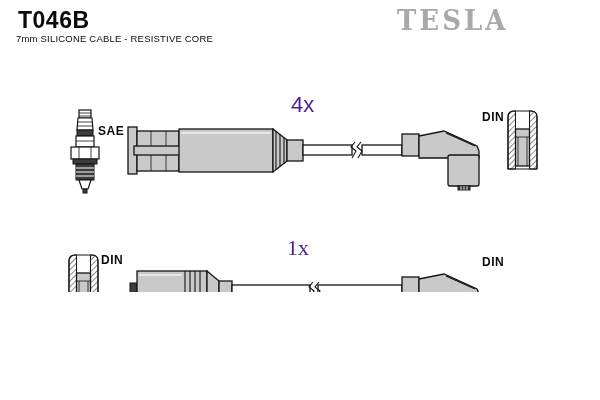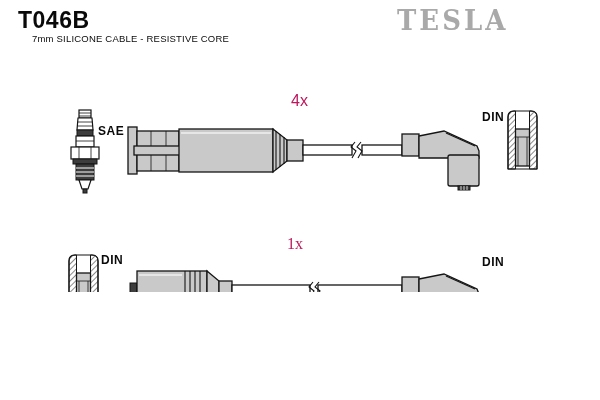--- a/index.html
+++ b/index.html
@@ -1,25 +1,25 @@
 <!DOCTYPE html>
 <html style="--connector-fill: #c9c9c9; --outline: #151515; --logo-gray: #a9a9a9;"><head>
 <meta charset="utf-8">
 <style>
   html,body{margin:0;padding:0;background:#fff;}
   .page{position:relative;width:600px;height:292px;background:#ffffff;overflow:hidden;
         font-family:"Liberation Sans",sans-serif;color:#111;}
   .abs{position:absolute;white-space:nowrap;}
   .part-number{left:18px;top:7px;font-size:23px;font-weight:bold;letter-spacing:.5px;color:#0a0a0a;}
-  .subtitle{left:32px;top:33px;font-size:9.5px;letter-spacing:.2px;color:#0a0a0a;}
+  .subtitle{left:16px;top:33px;font-size:9.5px;letter-spacing:.2px;color:#0a0a0a;}
   .brand-logo{left:397px;top:5px;font-family:"DejaVu Serif",serif;font-weight:900;
               font-size:26px;letter-spacing:3px;color:var(--logo-gray,#a9a9a9);
               transform:scaleY(1.05);transform-origin:top left;}
   .lbl{font-weight:bold;font-size:12px;letter-spacing:.5px;color:#0a0a0a;}
-  .qty{font-size:16px;font-weight:normal;color:#be185d;}
+  .qty{font-size:22px;font-weight:normal;color:#4c1d95;}
   .lbl-sae{left:98px;top:109px;margin-top:15px;}
   .lbl-4x{left:291px;top:92px;}
   .lbl-din-tr{left:482px;top:110px;}
   .lbl-din-bl{left:101px;top:253px;}
   .lbl-o4{left:87px;top:316px;font-size:13px;margin-left:48px;}
   .lbl-1x{left:287px;top:235px;font-family:Liberation Serif, serif;}
   .lbl-din-br{left:482px;top:255px;}
   svg{position:absolute;left:0;top:0;}
   .metal{fill:var(--connector-fill,#c9c9c9);stroke:var(--outline,#151515);stroke-width:1.3;}
   .wire{fill:#ffffff;stroke:var(--outline,#151515);stroke-width:1.3;}

